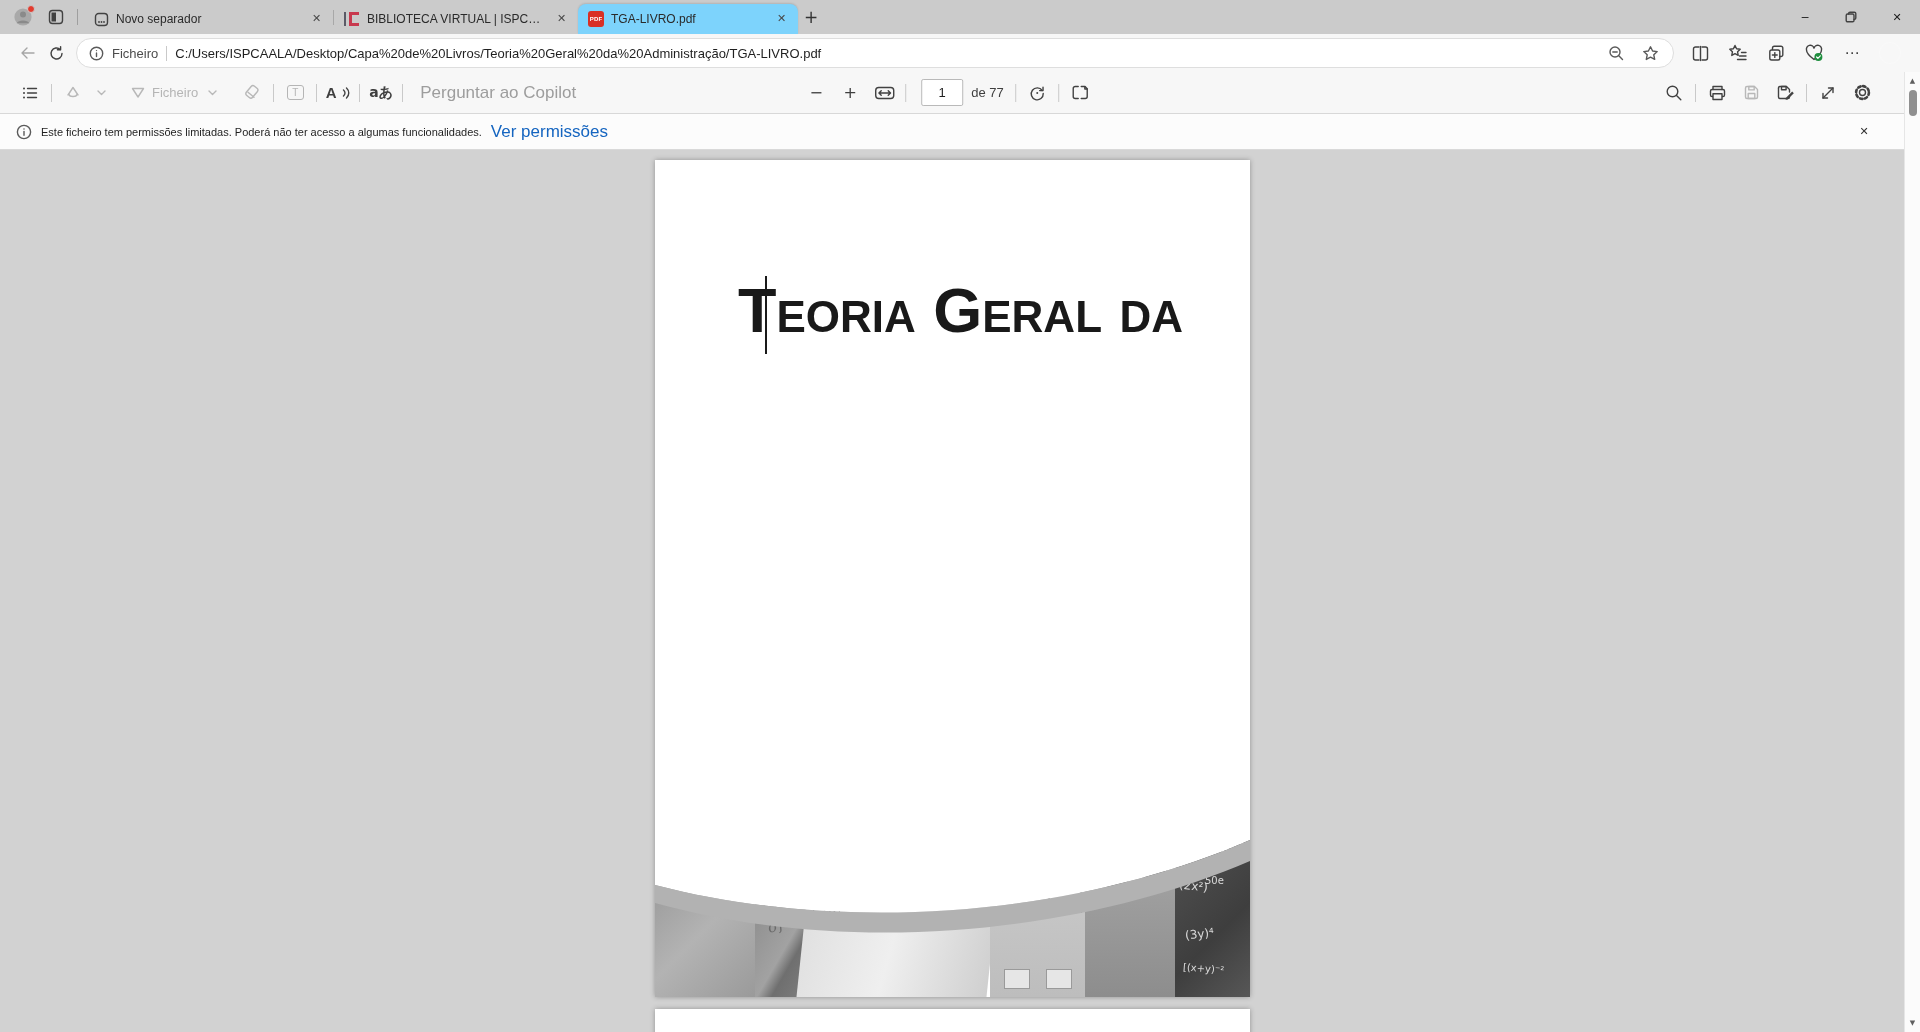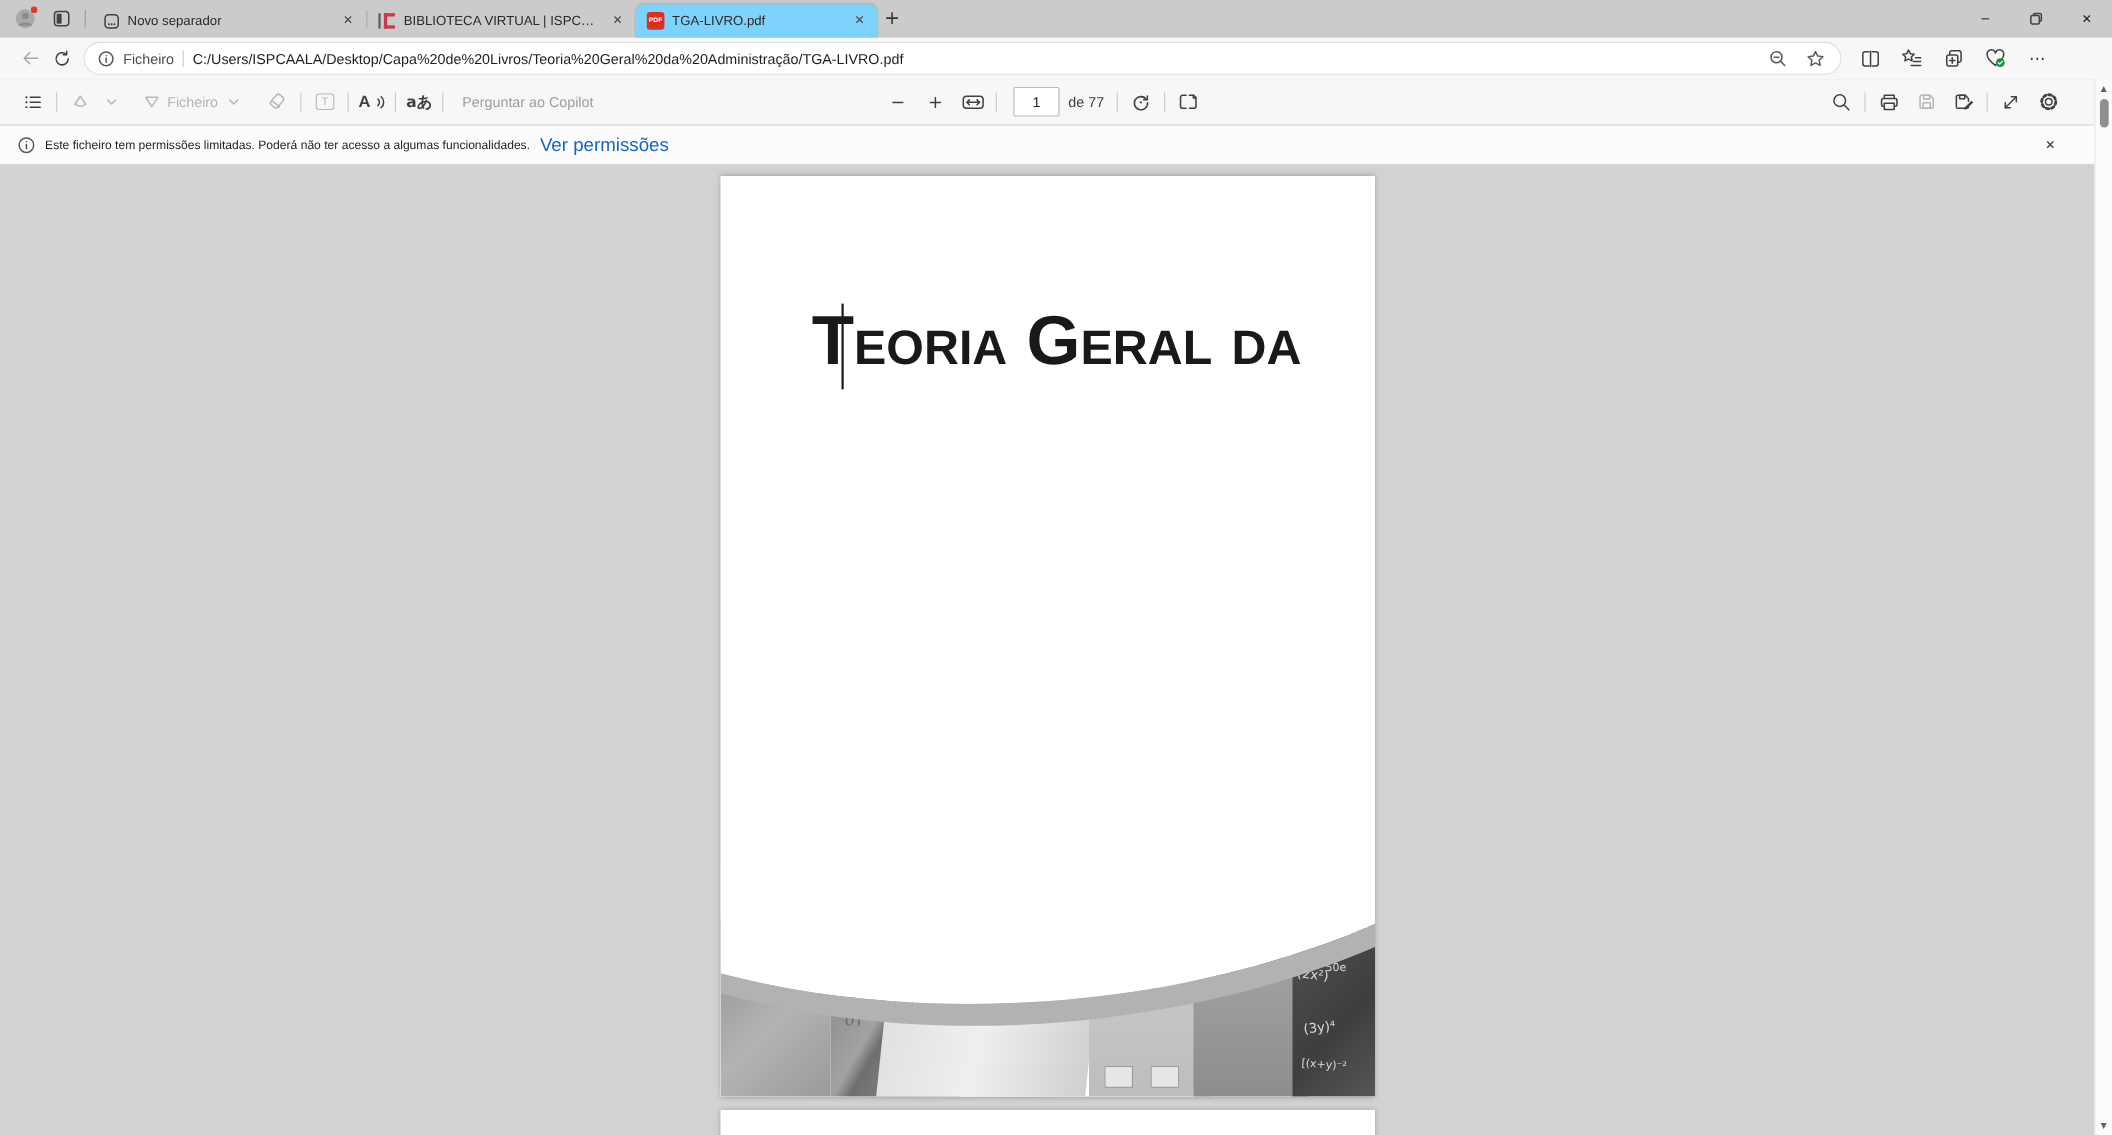--- a/index.html
+++ b/index.html
@@ -46,21 +46,21 @@
   
   .pdf-toolbar { height:42px; background:#f7f7f7; border-bottom:1px solid #d8d8d8; display:flex; align-items:center; padding:0 16px; position:relative; }
   .tb-btn { height:30px; min-width:28px; display:flex; align-items:center; justify-content:center; gap:5px; cursor:pointer; color:#3f3f3f; font-size:13px; }
   .tb-btn.dis { color:#b5b5b5; cursor:default; }
   .tb-sep { width:1px; height:18px; background:#c9c9c9; margin:0 7px; }
   .tb-left { display:flex; align-items:center; }
   .tb-center { position:absolute; left:calc(50% - 12px); transform:translateX(-50%); display:flex; align-items:center; }
   .tb-right { margin-left:auto; display:flex; align-items:center; padding-right:28px; }
   .page-input { width:42px; height:27px; border:1px solid #b9b9b9; border-radius:2px; background:#fff; text-align:center; font-size:13px; color:#1f1f1f; font-family:"Liberation Sans",sans-serif; margin:0 8px; }
   .page-count { font-size:13px; color:#3f3f3f; margin-right:4px; white-space:nowrap; }
-  .copilot-ask { font-size:13px; color:#9d9d9d; margin-left:10px; cursor:pointer; white-space:nowrap; }
+  .copilot-ask { font-size:17px; color:#9d9d9d; margin-left:10px; cursor:pointer; white-space:nowrap; }
   .tbx { font-size:15px; color:#3f3f3f; }
   .addtext-box { width:17px; height:15px; border:1.3px solid #b5b5b5; border-radius:3px; font-size:10px; color:#b5b5b5; display:flex; align-items:center; justify-content:center; }
 
   
   .info-bar { height:36px; background:#fcfcfc; border-bottom:1px solid #d9d9d9; display:flex; align-items:center; padding:0 16px; gap:9px; }
   .info-msg { font-size:11px; color:#1f1f1f; }
   .info-link { font-size:17px; color:#1565c0; cursor:pointer; text-decoration:none; }
   .info-close { margin-left:auto; margin-right:28px; width:24px; height:24px; display:flex; align-items:center; justify-content:center; font-size:11px; color:#333; cursor:pointer; }
 
   

